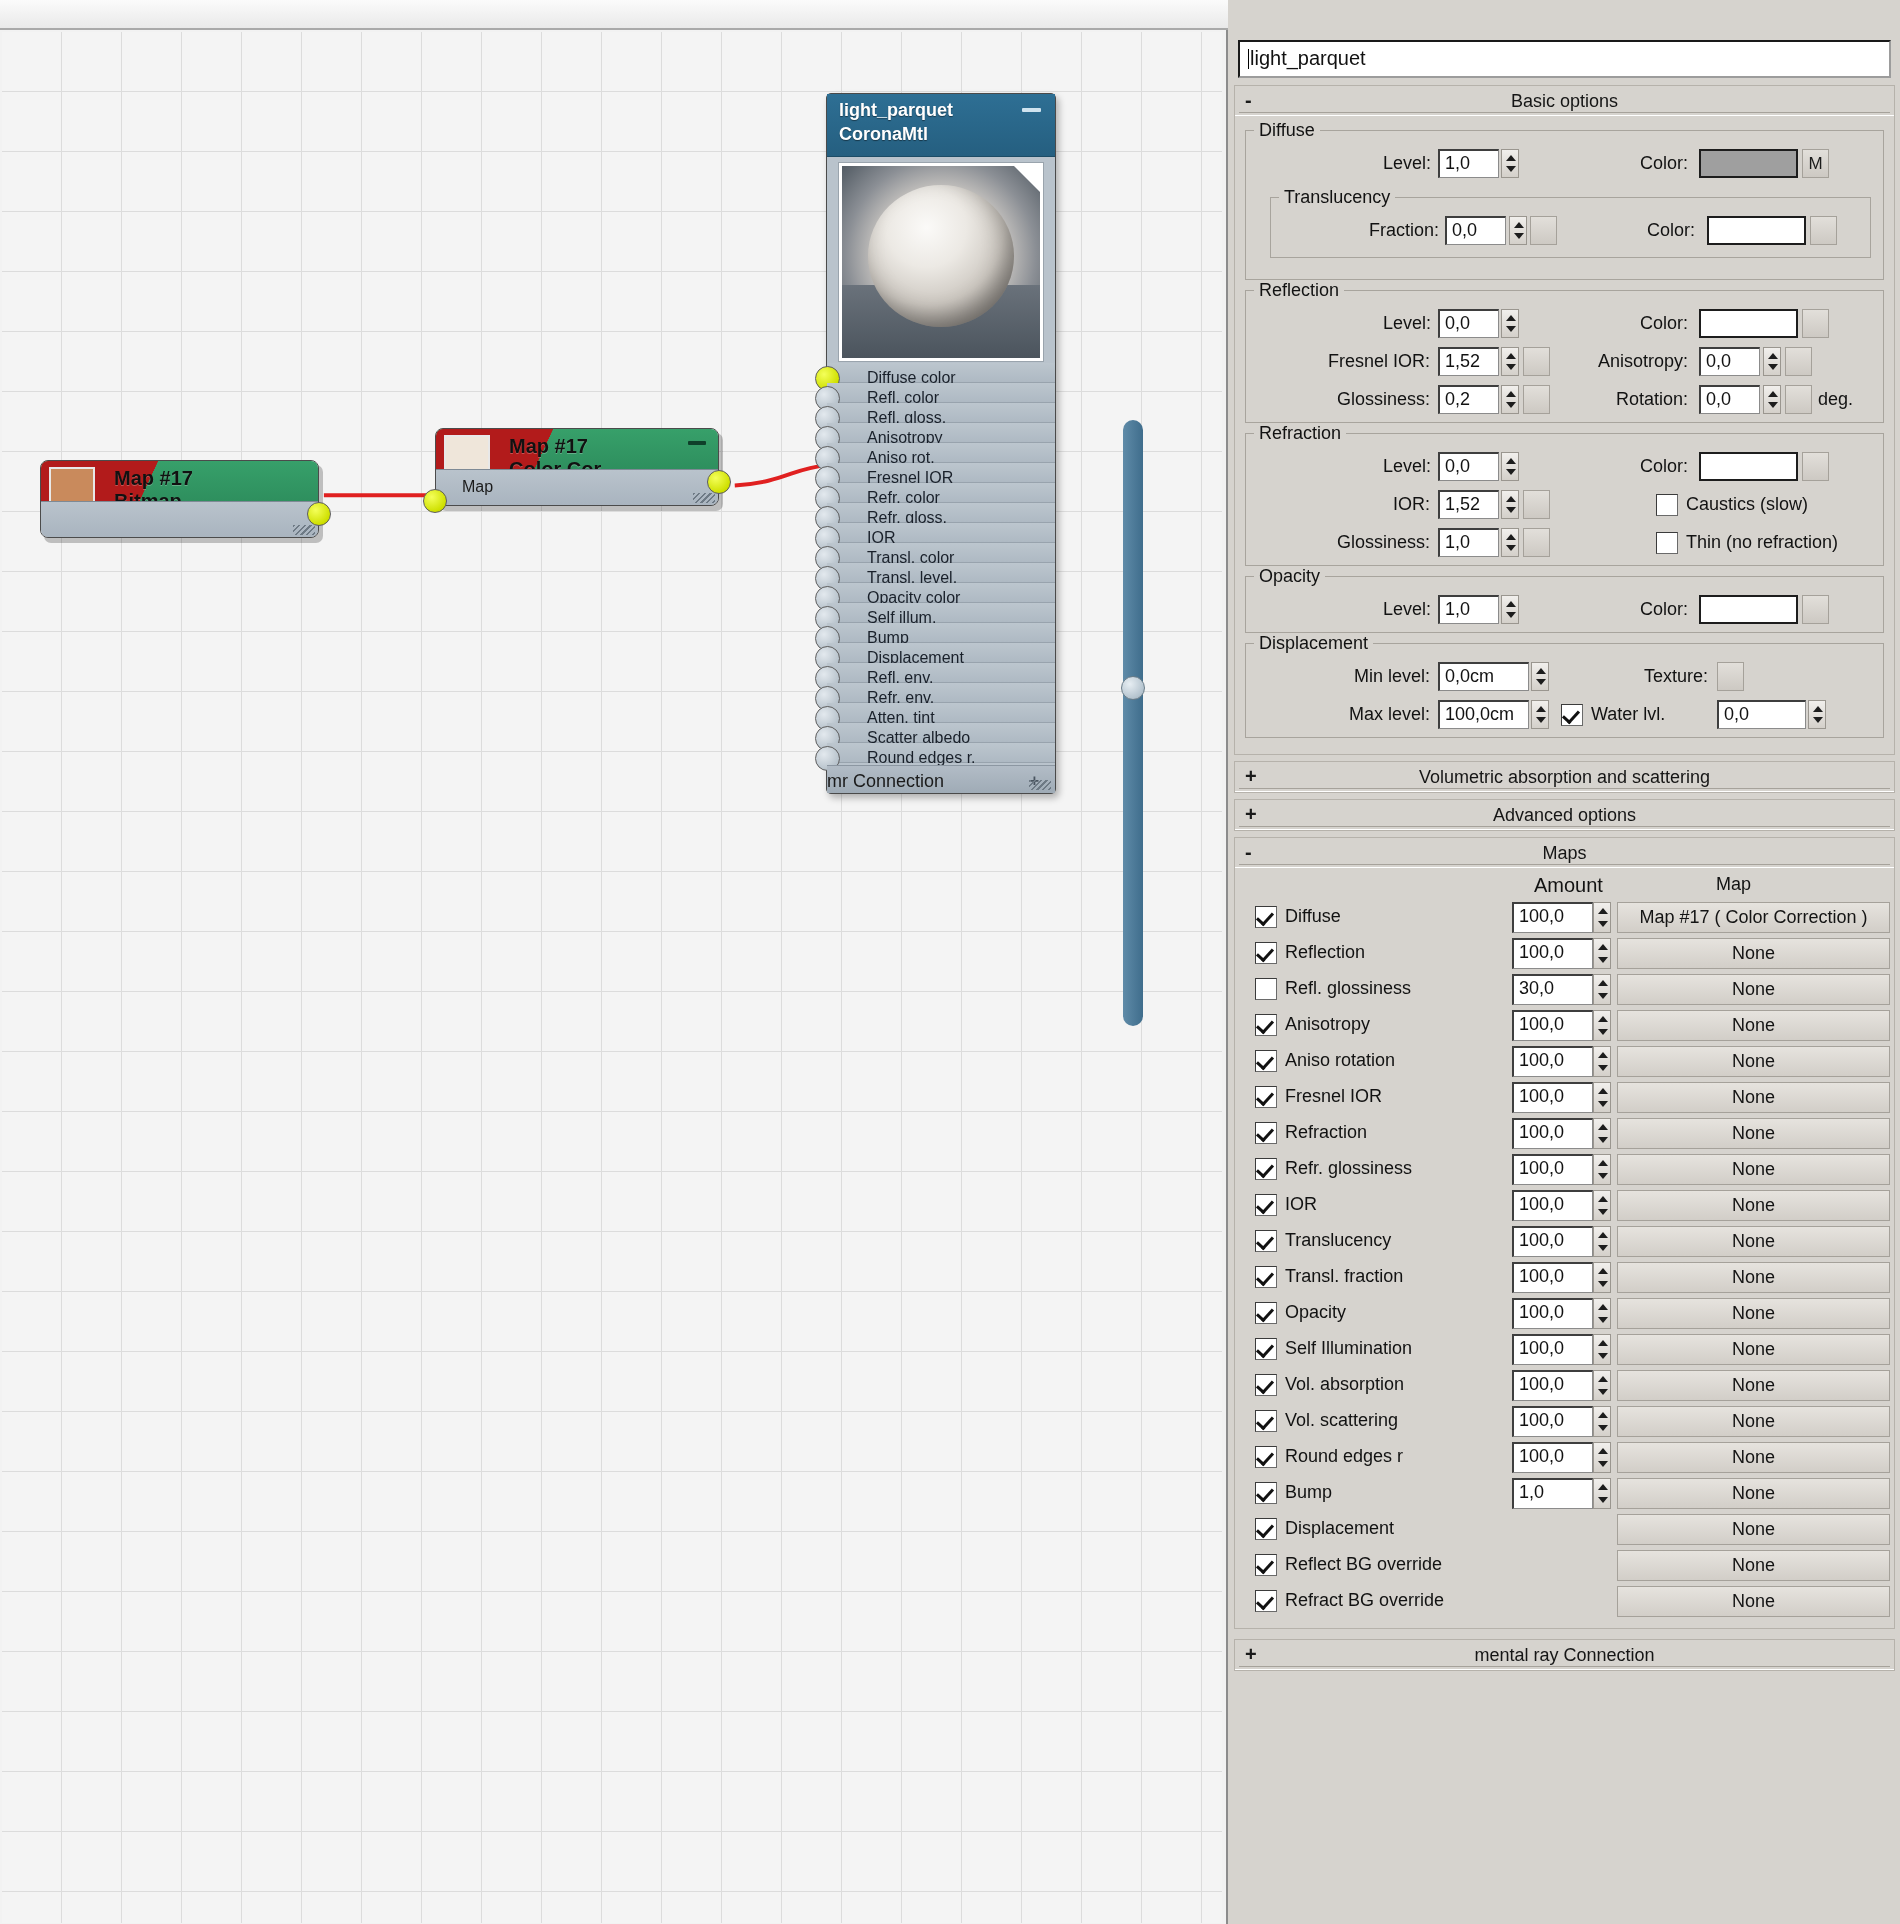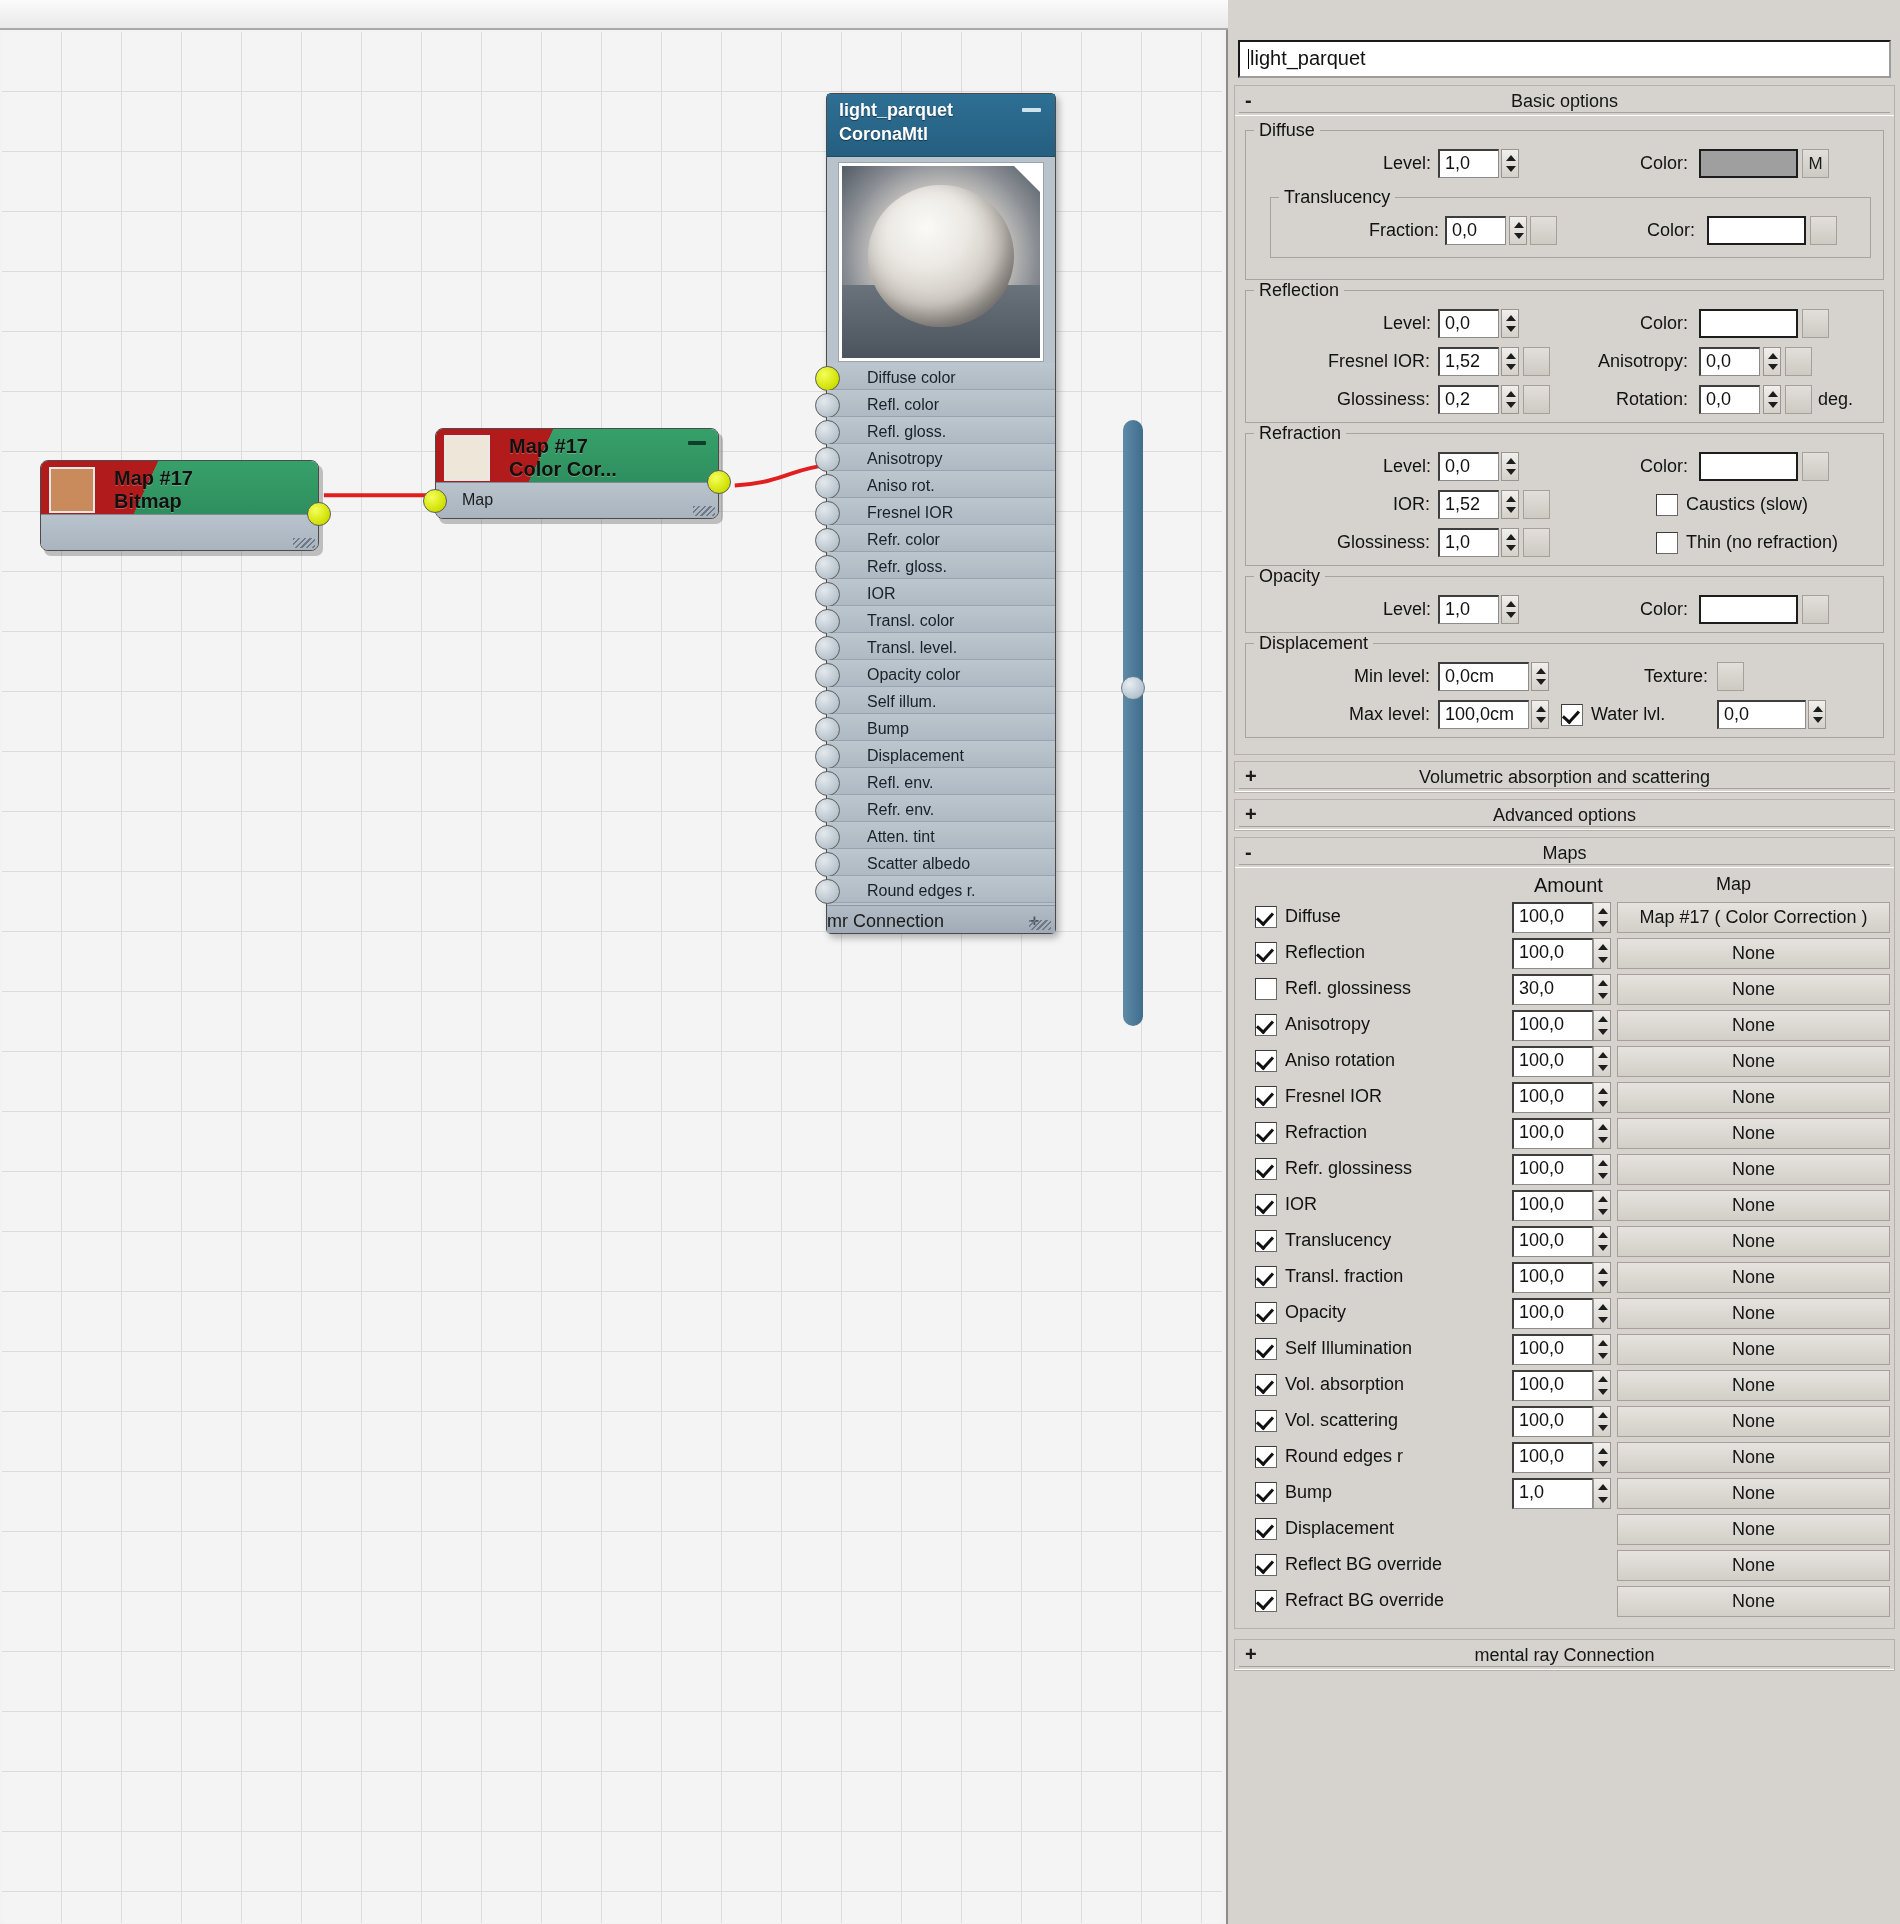--- a/index.html
+++ b/index.html
@@ -45,21 +45,21 @@
   .node-body { position: relative; }
 
   
   .mapnode {
     position: relative;
     border-radius: 8px;
     border: 1px solid #4b4b4b;
     overflow: hidden;
   }
   .mapnode-head {
-    position: relative; height: 53px;
+    position: relative; height: 40px;
     background: linear-gradient(to bottom,#37a06a 0%, #2e8f5e 100%);
   }
   .mapnode-red {
     position:absolute; left:0; top:0; height:53px; width:117px;
     background:#b21b1b;
   }
   .mapnode-red.diag {
     width: 164px;
     background: linear-gradient(115deg, #b21b1b 0%, #b21b1b 62%, transparent 62.2%);
   }
@@ -134,21 +134,21 @@
     border-radius:50%;
     background: radial-gradient(circle at 40% 30%, #fbfaf8 0%, #ece9e4 30%, #cdc8c1 58%, #9b9690 80%, #6f6b66 100%);
     box-shadow: inset -8px -10px 22px rgba(0,0,0,.30);
   }
   .mtl-preview .corner {
     position:absolute; right:0; top:0; width:0; height:0;
     border-left: 26px solid transparent; border-top: 26px solid #ffffff;
   }
   .mtl-slots { margin-top: 2px; padding-bottom:2px; }
   .slot {
-    position:relative; height: 27px; border-bottom:1px solid #98a3ad;
+    position:relative; height: 20px; border-bottom:1px solid #98a3ad;
     background: linear-gradient(to bottom,#bcc6ce 0%, #aeb9c3 100%);
   }
   .slot .label {
     position:absolute; left:40px; top:6px; font-size:16px; color:#19202a;
   }
   .slot .sock {
     position:absolute; left:-12px; top:3px; width:25px; height:25px; border-radius:50%;
     border:1px solid #5d5d5d;
     background: radial-gradient(circle at 35% 32%, #e3e9ee, #b8c3cc 70%, #97a3ad);
   }

